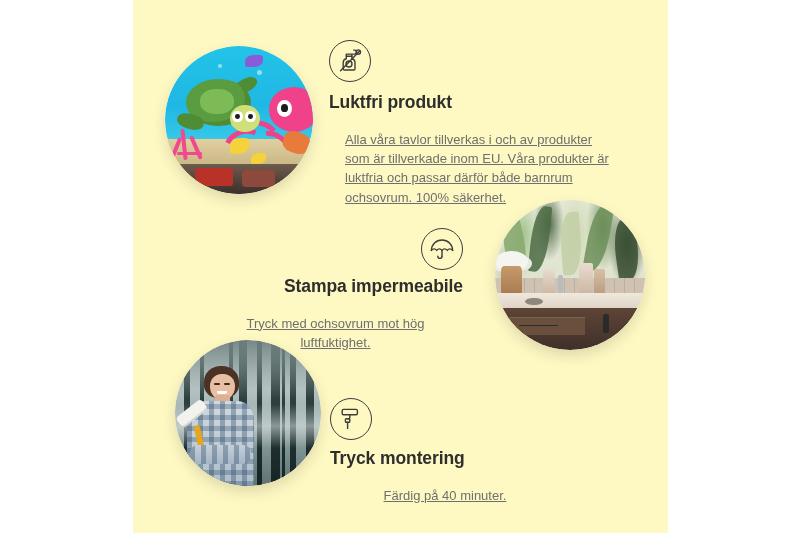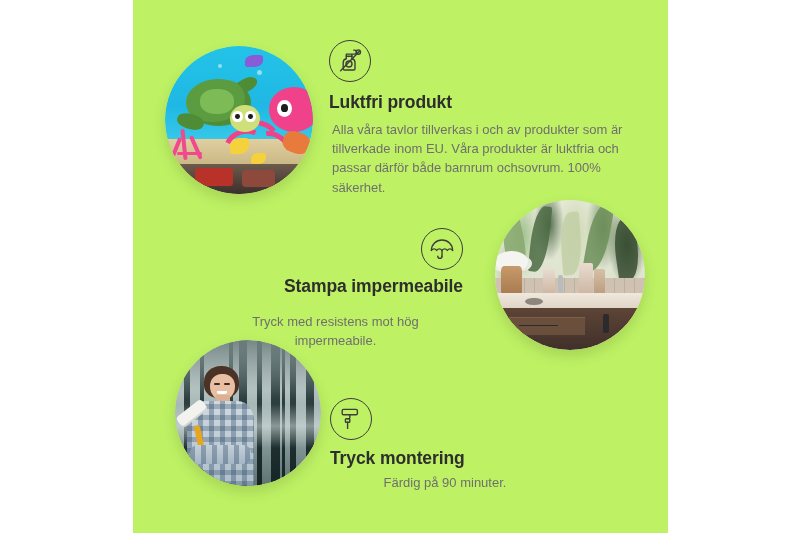--- a/index.html
+++ b/index.html
@@ -18,21 +18,21 @@
     width: 800px;
     height: 533px;
     background: #ffffff;
   }
   .panel {
     position: absolute;
     left: 133px;
     top: 0;
     width: 535px;
     height: 533px;
-    background: #bef264;
+    background: #fef9c3;
     overflow: hidden;
   }
 
   
   .medallion {
     position: absolute;
     border-radius: 50%;
     overflow: hidden;
     box-shadow: 0 6px 14px rgba(0,0,0,0.13);
   }
@@ -304,21 +304,22 @@
     font-weight: 700;
     color: #2e2e2e;
     letter-spacing: -0.1px;
     margin: 0;
     line-height: 1.25;
   }
   .f-body {
     font-size: 13px;
     color: #6f6f6f;
     line-height: 1.48;
-    margin: 3px;
+    margin: 16px;
+    text-decoration: underline;
   }
 
   
   #feat-odour { left: 196px; top: 40px; width: 300px; text-align: left; }
   #feat-odour .f-icon { margin: 0 0 10px 0; }
   #feat-odour .f-title { margin-bottom: 6px; }
 
   
   #feat-water { left: 75px; top: 228px; width: 255px; text-align: right; }
   #feat-water .f-icon { margin: 0 0 6px auto; }
@@ -443,30 +444,30 @@
     <div class="feature" id="feat-water">
       <div class="f-icon">
         <svg width="26" height="26" viewBox="0 0 26 26" fill="none" stroke="#3d3d3d" stroke-width="1.4" stroke-linecap="round" stroke-linejoin="round">
           <path d="M2.4 14.4C2.4 8.6 7.1 4 13 4s10.6 4.6 10.6 10.4"></path>
           <path d="M2.4 14.4c1.8-2.1 3.7-2.1 5.3 0 1.6-2.1 3.7-2.1 5.3 0 1.6-2.1 3.7-2.1 5.3 0 1.6-2.1 3.5-2.1 5.3 0"></path>
           <line x1="13" y1="14.4" x2="13" y2="20.3"></line>
           <path d="M13 20.3c0 1.2-1 2.1-2.1 2.1s-2.1-.9-2.1-2.1"></path>
         </svg>
       </div>
       <h3 class="f-title">Stampa impermeabile</h3>
-      <p class="f-body">Tryck med resistens mot hög impermeabile.</p>
+      <p class="f-body">Tryck med ochsovrum mot hög luftfuktighet.</p>
     </div>
 
     <div class="feature" id="feat-mount">
       <div class="f-icon">
         <svg width="26" height="26" viewBox="0 0 26 26" fill="none" stroke="#3d3d3d" stroke-width="1.4" stroke-linecap="round" stroke-linejoin="round">
           <rect x="4.2" y="3.4" width="15.2" height="5.4" rx="1.3"></rect>
           <path d="M11.8 8.8v2.6c0 .8-.6 1.4-1.4 1.4h-.6"></path>
           <rect x="7.4" y="12.8" width="4.4" height="3.4" rx="0.8"></rect>
           <line x1="9.6" y1="16.2" x2="9.6" y2="22.4"></line>
         </svg>
       </div>
       <h3 class="f-title">Tryck montering</h3>
-      <p class="f-body">Färdig på 90 minuter.</p>
+      <p class="f-body">Färdig på 40 minuter.</p>
     </div>
 
   </div>
 </div>
 
 </body></html>

